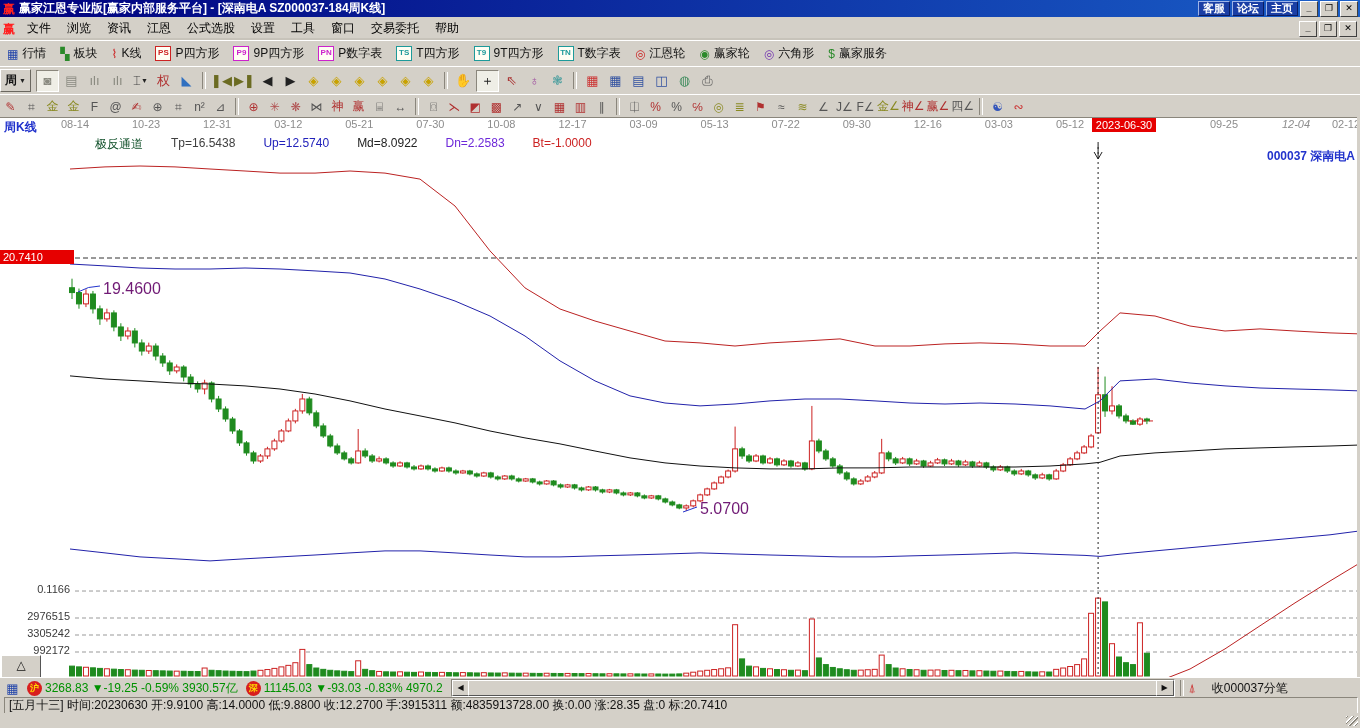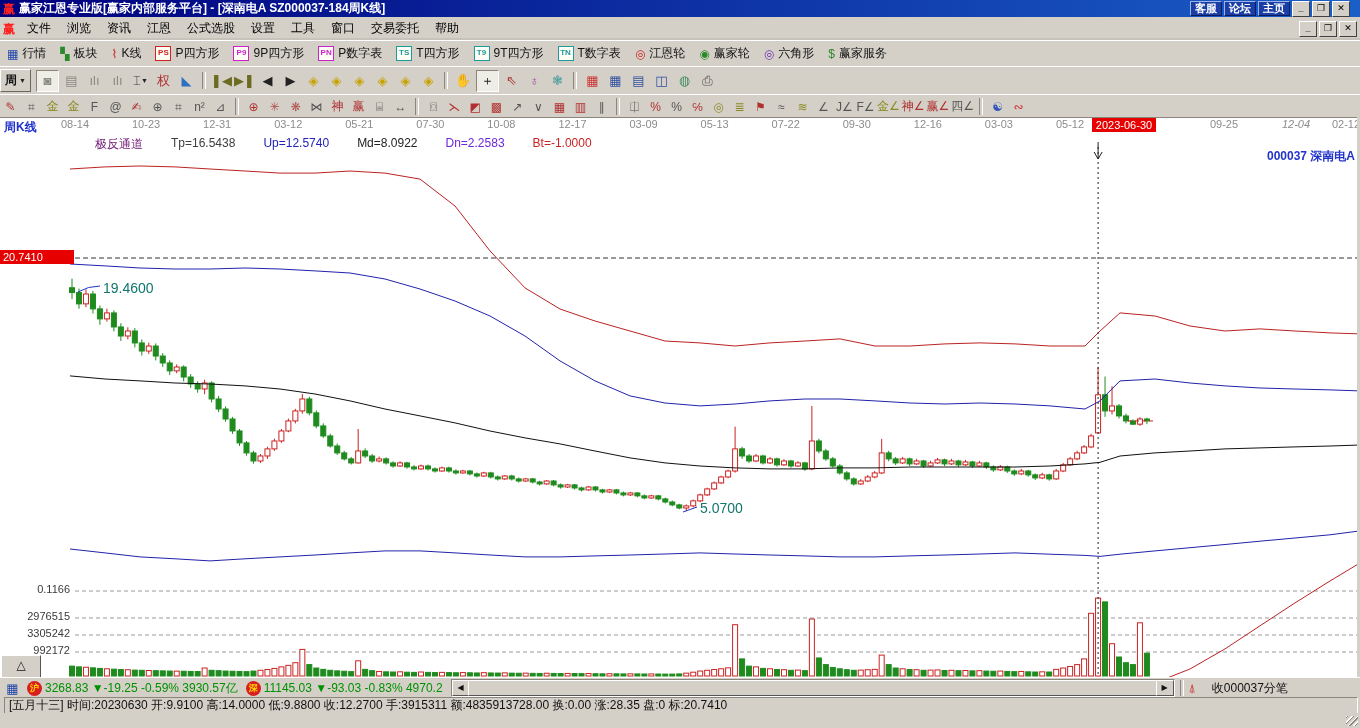--- a/index.html
+++ b/index.html
@@ -1,21 +1,21 @@
 <!DOCTYPE html>
 <html><head>
 <meta charset="utf-8">
 <style>
   html,body{margin:0;padding:0}
   body{width:1360px;height:728px;background:#d4d0c8;font-family:"Liberation Sans","DejaVu Sans",sans-serif;font-size:12px;overflow:hidden;position:relative;color:#111}
   .abs{position:absolute}
   
   .titlebar{left:0;top:0;width:1360px;height:17px;background:linear-gradient(90deg,#00007e,#1a5fc8);color:#fff;display:flex;align-items:center;font-weight:bold}
   .app-logo{color:#ff2020;background:#fff0;font-weight:bold;margin:0 4px 0 3px;font-size:12px;line-height:14px}
-  .tb-right{margin-left:auto;display:flex;align-items:center;gap:2px;padding-right:10px}
+  .tb-right{margin-left:auto;display:flex;align-items:center;gap:2px;padding-right:2px}
   .tb-bluebtn{background:#1a3ea5;border:1px solid #9db4e8;border-bottom-color:#0a1c60;border-right-color:#0a1c60;color:#fff;font-size:11px;line-height:12px;padding:0 4px;height:13px}
   .winbtn{width:16px;height:14px;background:#d4d0c8;border:1px solid #fff;border-right-color:#404040;border-bottom-color:#404040;color:#000;font-size:9px;line-height:12px;text-align:center;font-weight:bold}
   
   .menubar{left:0;top:17px;width:1360px;height:23px;background:#d4d0c8;display:flex;align-items:center;border-bottom:1px solid #fff;box-shadow:inset 0 -2px 0 #c7c3ba}
   .menu-item{padding:2px 8px;color:#000}
   .menubar .tb-right{padding-right:3px}
   
   .toolbar{left:0;width:1360px;background:#d4d0c8;display:flex;align-items:center;border-top:1px solid #fff;border-bottom:1px solid #9a968c}
   .t1{top:40px;height:25px}
   .t2{top:66px;height:27px}
@@ -31,21 +31,21 @@
   .t3 .ibtn{min-width:19px;height:18px;font-size:12px}
   
   .chart-area{left:0;top:117px;width:1360px;height:560px;background:#fff;border-top:1px solid #8a867c}
   .date-strip{left:0;top:118px;width:1360px;height:15px}
   .date-tick{position:absolute;top:0;transform:translateX(-50%);color:#8c8c8c;font-size:11px;white-space:nowrap}
   .date-hl{left:1092px;top:118px;width:64px;height:14px;background:#e60000;color:#fff;font-size:11px;text-align:center;line-height:14px}
   .pane-label{left:4px;top:119px;color:#2233cc;font-size:12px;font-weight:bold}
   .ind-row{left:95px;top:136px;display:flex;gap:28px;font-size:12px}
   .stock-label{right:5px;top:148px;color:#2233cc;font-size:12px;font-weight:bold}
   .price-marker{left:0;top:250px;width:71px;height:14px;background:#e60000;color:#fff;font-size:11px;line-height:14px;padding-left:3px}
-  .ann{color:#0f766e;font-size:14px}
+  .ann{color:#701a75;font-size:16px}
   .axis-lb{width:68px;text-align:right;color:#3a3a3a;font-size:11px}
   .tri-btn{left:1px;top:655px;width:38px;height:21px;background:#d4d0c8;border:1px solid #fff;border-right-color:#555;border-bottom-color:#555;text-align:center;line-height:19px;font-size:12px;color:#111}
   .edgeR{right:0;top:117px;width:3px;height:596px;background:#d4d0c8}
   
   .statusbar{left:0;top:677px;width:1360px;height:20px;background:#d4d0c8;border-top:1px solid #fff;display:flex;align-items:center}
   .mkicon{width:15px;height:15px;border-radius:50%;background:#d81e1e;color:#ffd800;font-size:9px;line-height:15px;text-align:center;margin:0 3px;font-weight:bold}
   .quote{color:#009100;font-size:12px;white-space:nowrap}
   .scrollbar{position:relative;height:16px;background:#f2f0e8;border:1px solid #8a867c;border-bottom-color:#fff;border-right-color:#fff;margin-left:8px}
   .sb-btn{position:absolute;top:0;width:16px;height:14px;background:#d4d0c8;border:1px solid #fff;border-right-color:#555;border-bottom-color:#555;font-size:8px;text-align:center;line-height:13px}
   .sb-thumb{position:absolute;top:0;height:14px;background:#d4d0c8;border:1px solid #fff;border-right-color:#555;border-bottom-color:#555}
@@ -739,21 +739,21 @@
     <span class="date-tick" style="left: 927.84px;">12-16</span>
     <span class="date-tick" style="left: 998.91px;">03-03</span>
     <span class="date-tick" style="left: 1069.98px;">05-12</span>
     <span class="date-tick" style="left: 1224px;">09-25</span>
     <span class="date-tick" style="left: 1296px; font-style: italic;">12-04</span>
     <span class="date-tick" style="left: 1346px;">02-12</span>
   </div>
 <div class="abs date-hl">2023-06-30</div>
 <div class="abs pane-label">周K线</div>
 <div class="abs ind-row">
-    <span style="color: #701a75;">极反通道</span>
+    <span style="color: #14532d;">极反通道</span>
     <span style="color: #404040;">Tp=16.5438</span>
     <span style="color: rgb(34, 34, 187);">Up=12.5740</span>
     <span style="color: rgb(34, 34, 34);">Md=8.0922</span>
     <span style="color: #6d28d9;">Dn=2.2583</span>
     <span style="color: rgb(204, 34, 34);">Bt=-1.0000</span>
   </div>
 <div class="abs stock-label">000037  深南电A</div>
 <div class="abs price-marker">20.7410</div>
 <div class="abs ann" style="left:103px;top:280px">19.4600</div>
 <div class="abs ann" style="left:700px;top:500px">5.0700</div>

